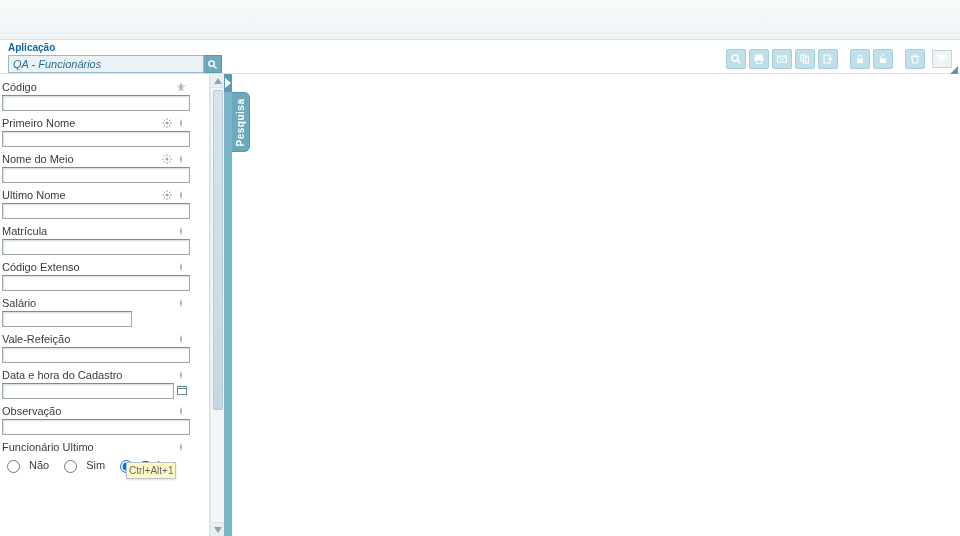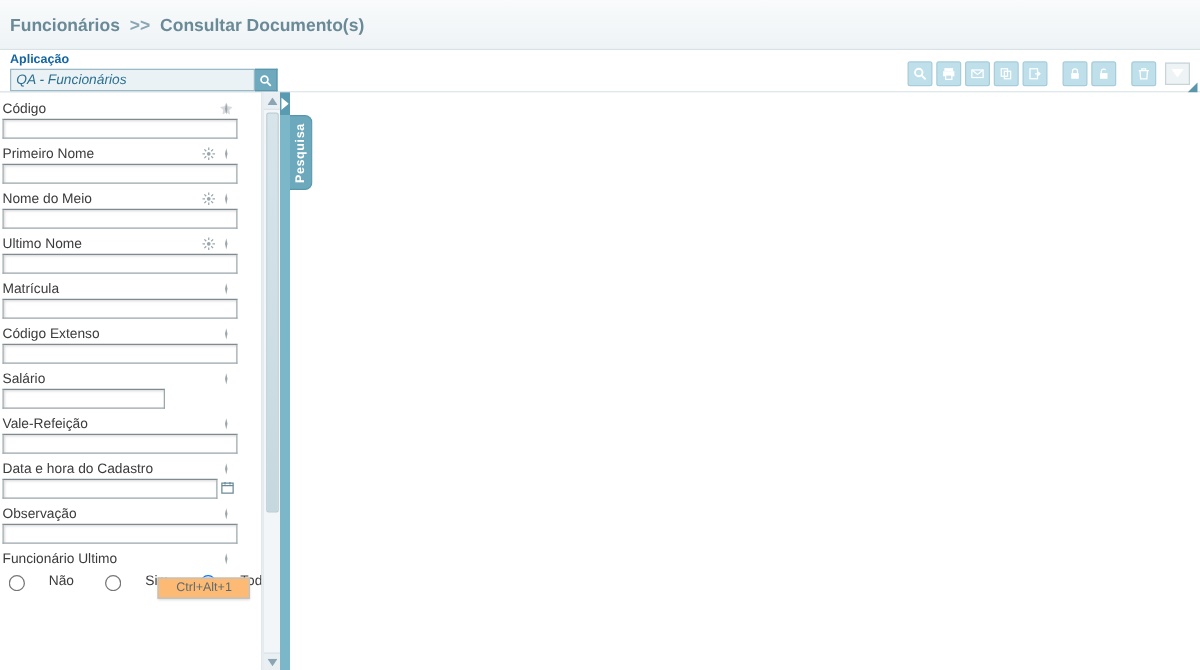--- a/index.html
+++ b/index.html
@@ -36,48 +36,43 @@
   .panel{width:210px;height:100%;border-right:1px solid #d7e1e6;position:relative;overflow:hidden;padding:4px 0 4px 2px;}
   .field{margin:3px 0 6px 0;}
   .field-row{display:flex;align-items:center;justify-content:flex-start;}
   .field label{color:#3b3b3b;font-size:11px;white-space:nowrap;}
   .field .icons{display:flex;gap:2px;margin-left:auto;margin-right:22px;}
   .sm-icon{width:12px;height:12px;}
   .field input[type=text]{display:block;margin-top:2px;border:1px solid #9ba7ac;border-top-color:#7f8b90;background:#fff;height:16px;width:188px;font-size:11px;box-shadow:inset 1px 1px 2px rgba(0,0,0,.15);}
   .field.narrow input[type=text]{width:130px;}
   .cal-wrap{display:flex;align-items:center;gap:2px;}
   .cal-wrap input[type=text]{width:172px;}
-  .radio-row{display:flex;align-items:center;gap:16px;margin-top:4px;}
+  .radio-row{display:flex;align-items:center;gap:6px;margin-top:4px;}
   .radio-row label{margin-right:4px;}
-  .tooltip-hint{position:absolute;border:1px solid #b9c3c8;background:#fdba74;color:#606a6e;font-size:10px;padding:2px 14px;top:388px;left:126px;box-shadow:0 1px 2px rgba(0,0,0,.15);}
+  .tooltip-hint{position:absolute;border:1px solid #b9c3c8;background:#fef9c3;color:#606a6e;font-size:10px;padding:2px 2px;top:388px;left:126px;box-shadow:0 1px 2px rgba(0,0,0,.15);}
   .btn-row{display:flex;gap:4px;justify-content:flex-end;margin:10px 8px 0 0;}
   .btn{font-size:9px;color:#444;background:linear-gradient(#fdfdfd,#ececec);border:1px solid #aeb8bd;border-radius:2px;padding:2px 6px;cursor:pointer;}
   .btn.hl{outline:2px solid #d83a3a;outline-offset:1px;}
   
   .vscroll{width:14px;background:#f3f6f8;border-left:1px solid #e0e8ec;position:relative;}
   .varrow{width:14px;height:14px;background:#e9eff2;display:flex;align-items:center;justify-content:center;border-bottom:1px solid #dbe4e8;}
   .varrow.bottom{border-top:1px solid #dbe4e8;border-bottom:none;position:absolute;bottom:0;}
   .vthumb{position:absolute;left:2px;top:16px;width:10px;height:320px;background:linear-gradient(#d7e5eb,#c6d8df);border:1px solid #b7cbd3;border-radius:2px;}
   
   .collapse-rail{width:8px;background:#7cb6c9;position:relative;}
   .collapse-handle{position:absolute;top:0;left:0;width:8px;height:18px;background:#5a9bb1;display:flex;align-items:center;justify-content:center;}
   .collapse-handle svg{transform:rotate(180deg);}
   .side-tab{position:absolute;left:232px;top:18px;width:18px;height:60px;background:#6da9bc;border-radius:0 6px 6px 0;border:1px solid #5a96a9;border-left:none;display:flex;align-items:center;justify-content:center;}
   .side-tab span{transform:rotate(-90deg);color:#fff;font-size:10px;font-weight:bold;letter-spacing:.5px;}
   .content{flex:1;background:#fff;}
 </style>
 </head>
 <body>
 
 <div class="topbar">
-  <div class="breadcrumb">
-    <span>Funcionários</span>
-    <span class="sep">&gt;&gt;</span>
-    <span>Consultar Documento(s)</span>
-  </div>
 </div>
 
 <div class="secondbar">
   <div class="app-label">Aplicação</div>
   <div class="app-combo">
     <input type="text" value="QA - Funcionários" style="">
     <div class="mag">
       <svg width="11" height="11" viewBox="0 0 24 24" fill="none" stroke="#fff" stroke-width="3">
           <circle cx="10" cy="10" r="6"></circle>
           <line x1="15" y1="15" x2="21" y2="21"></line>

